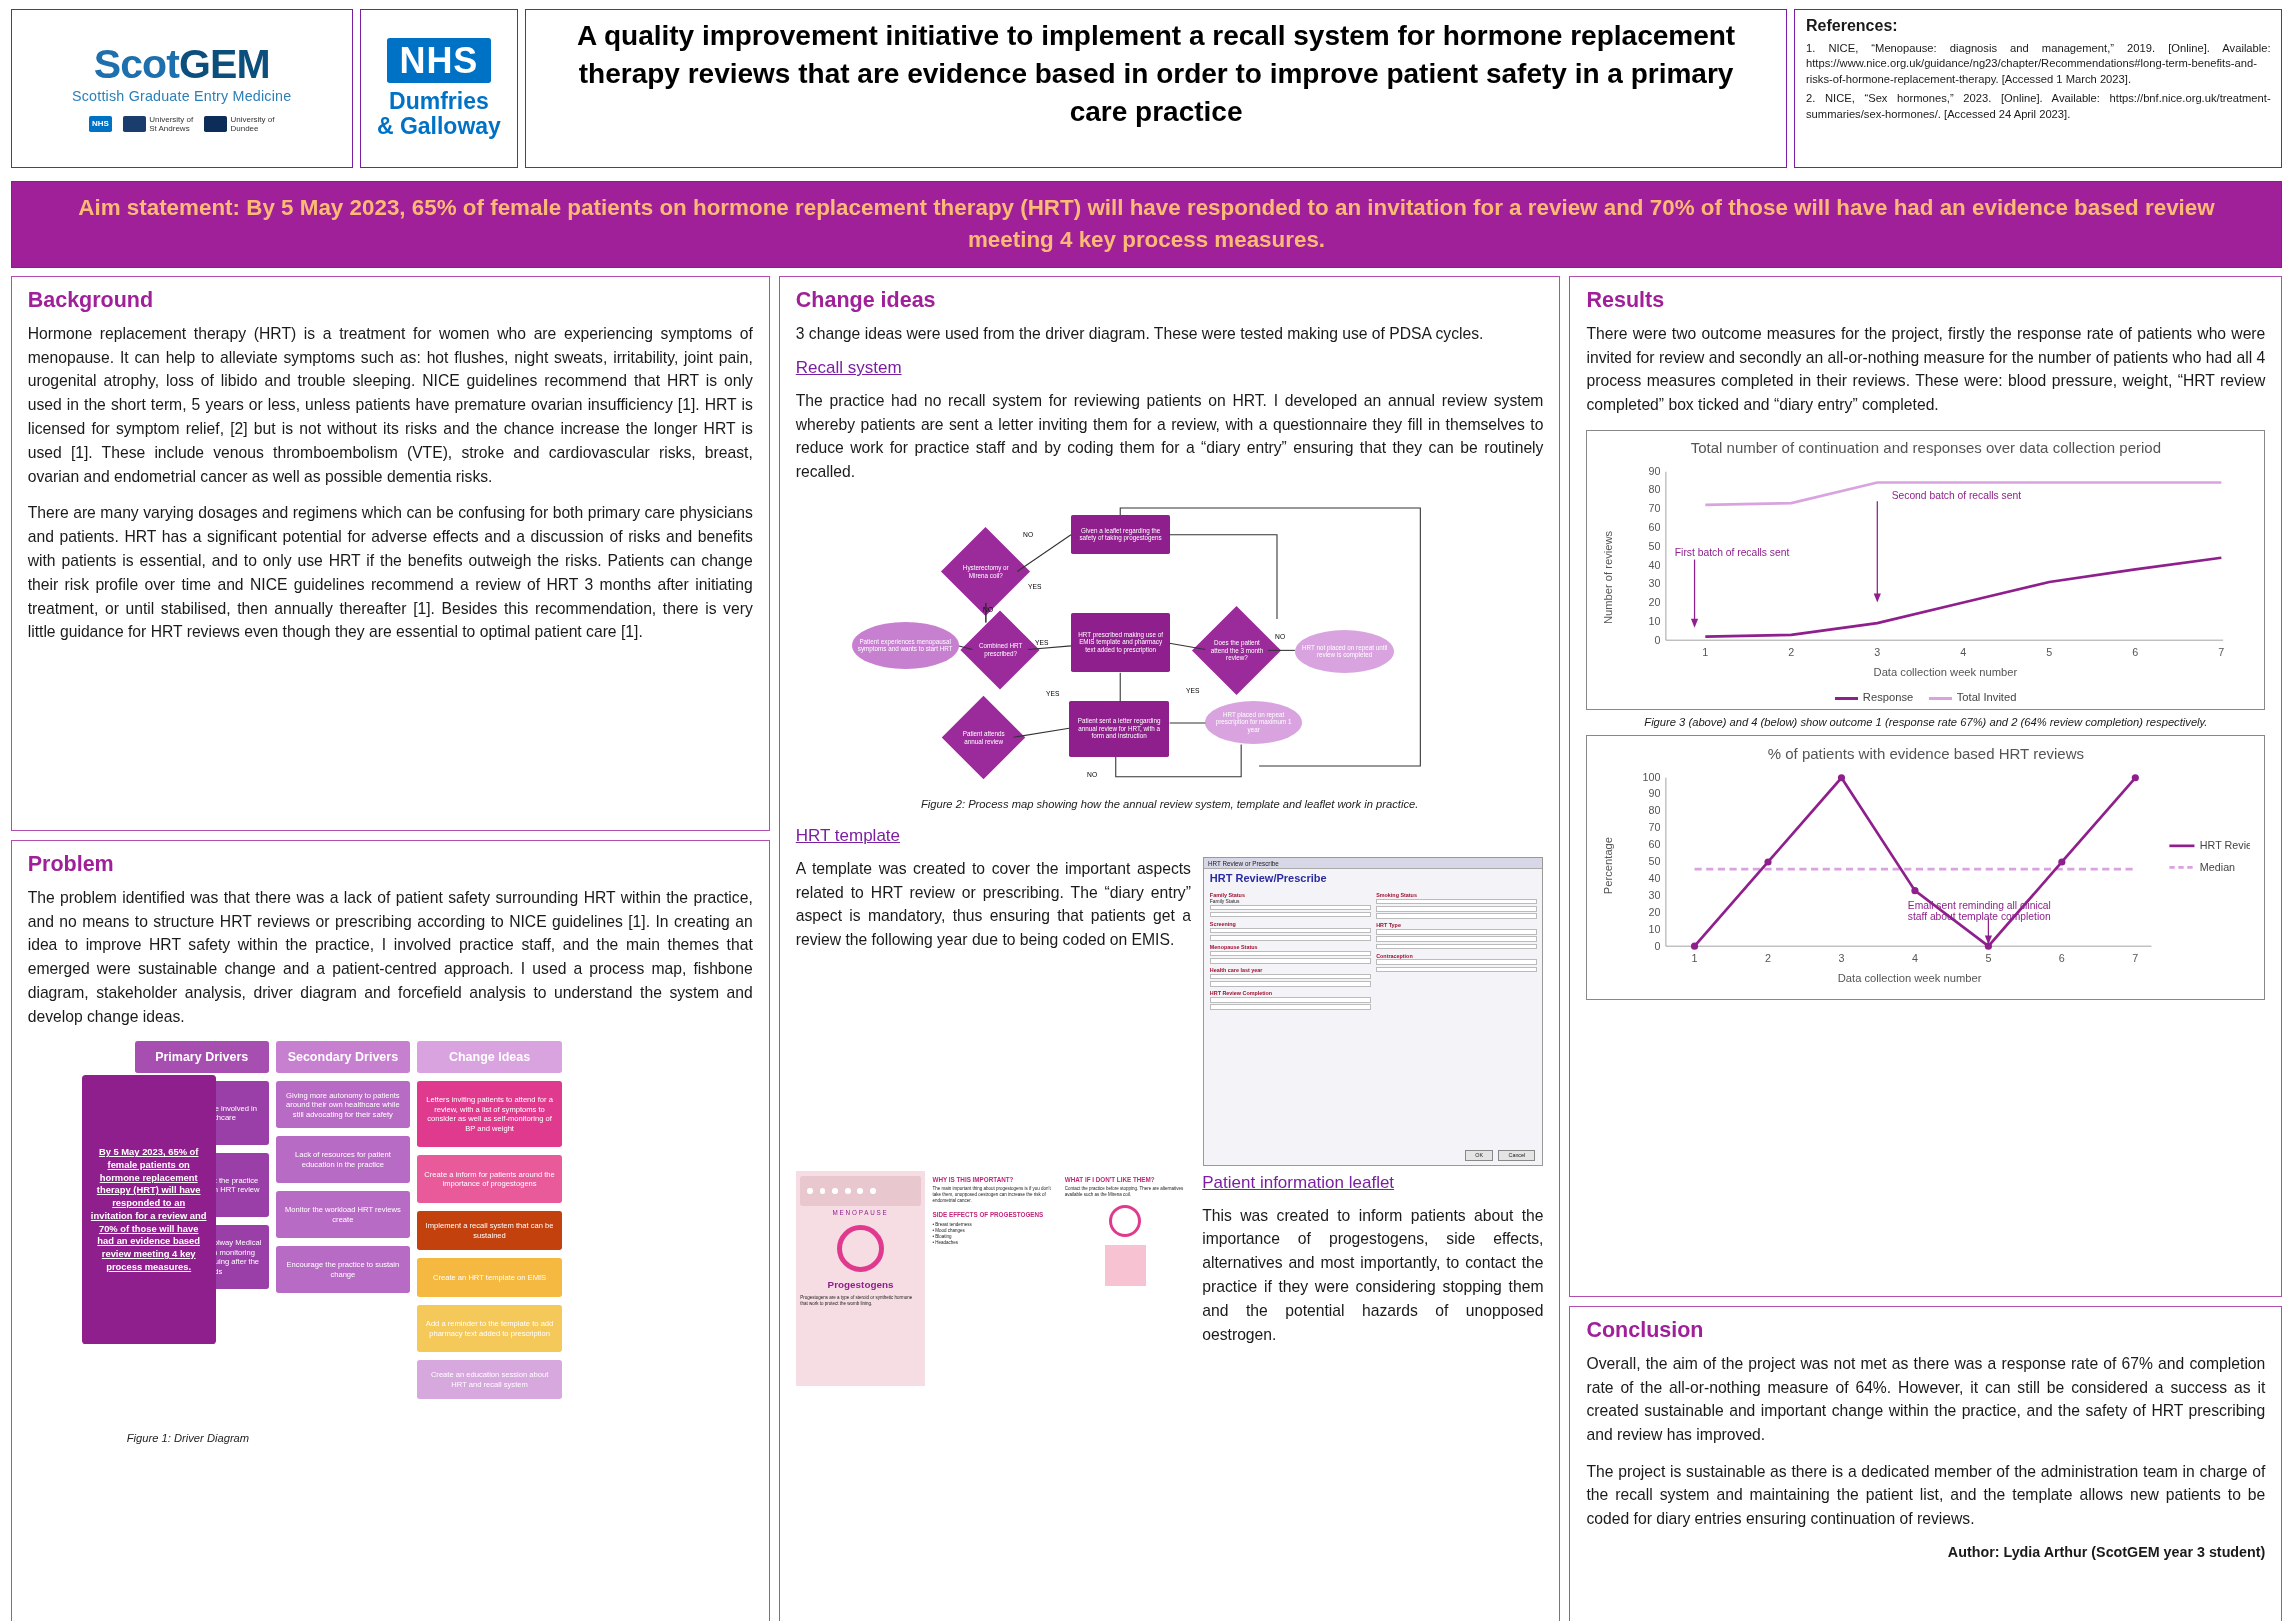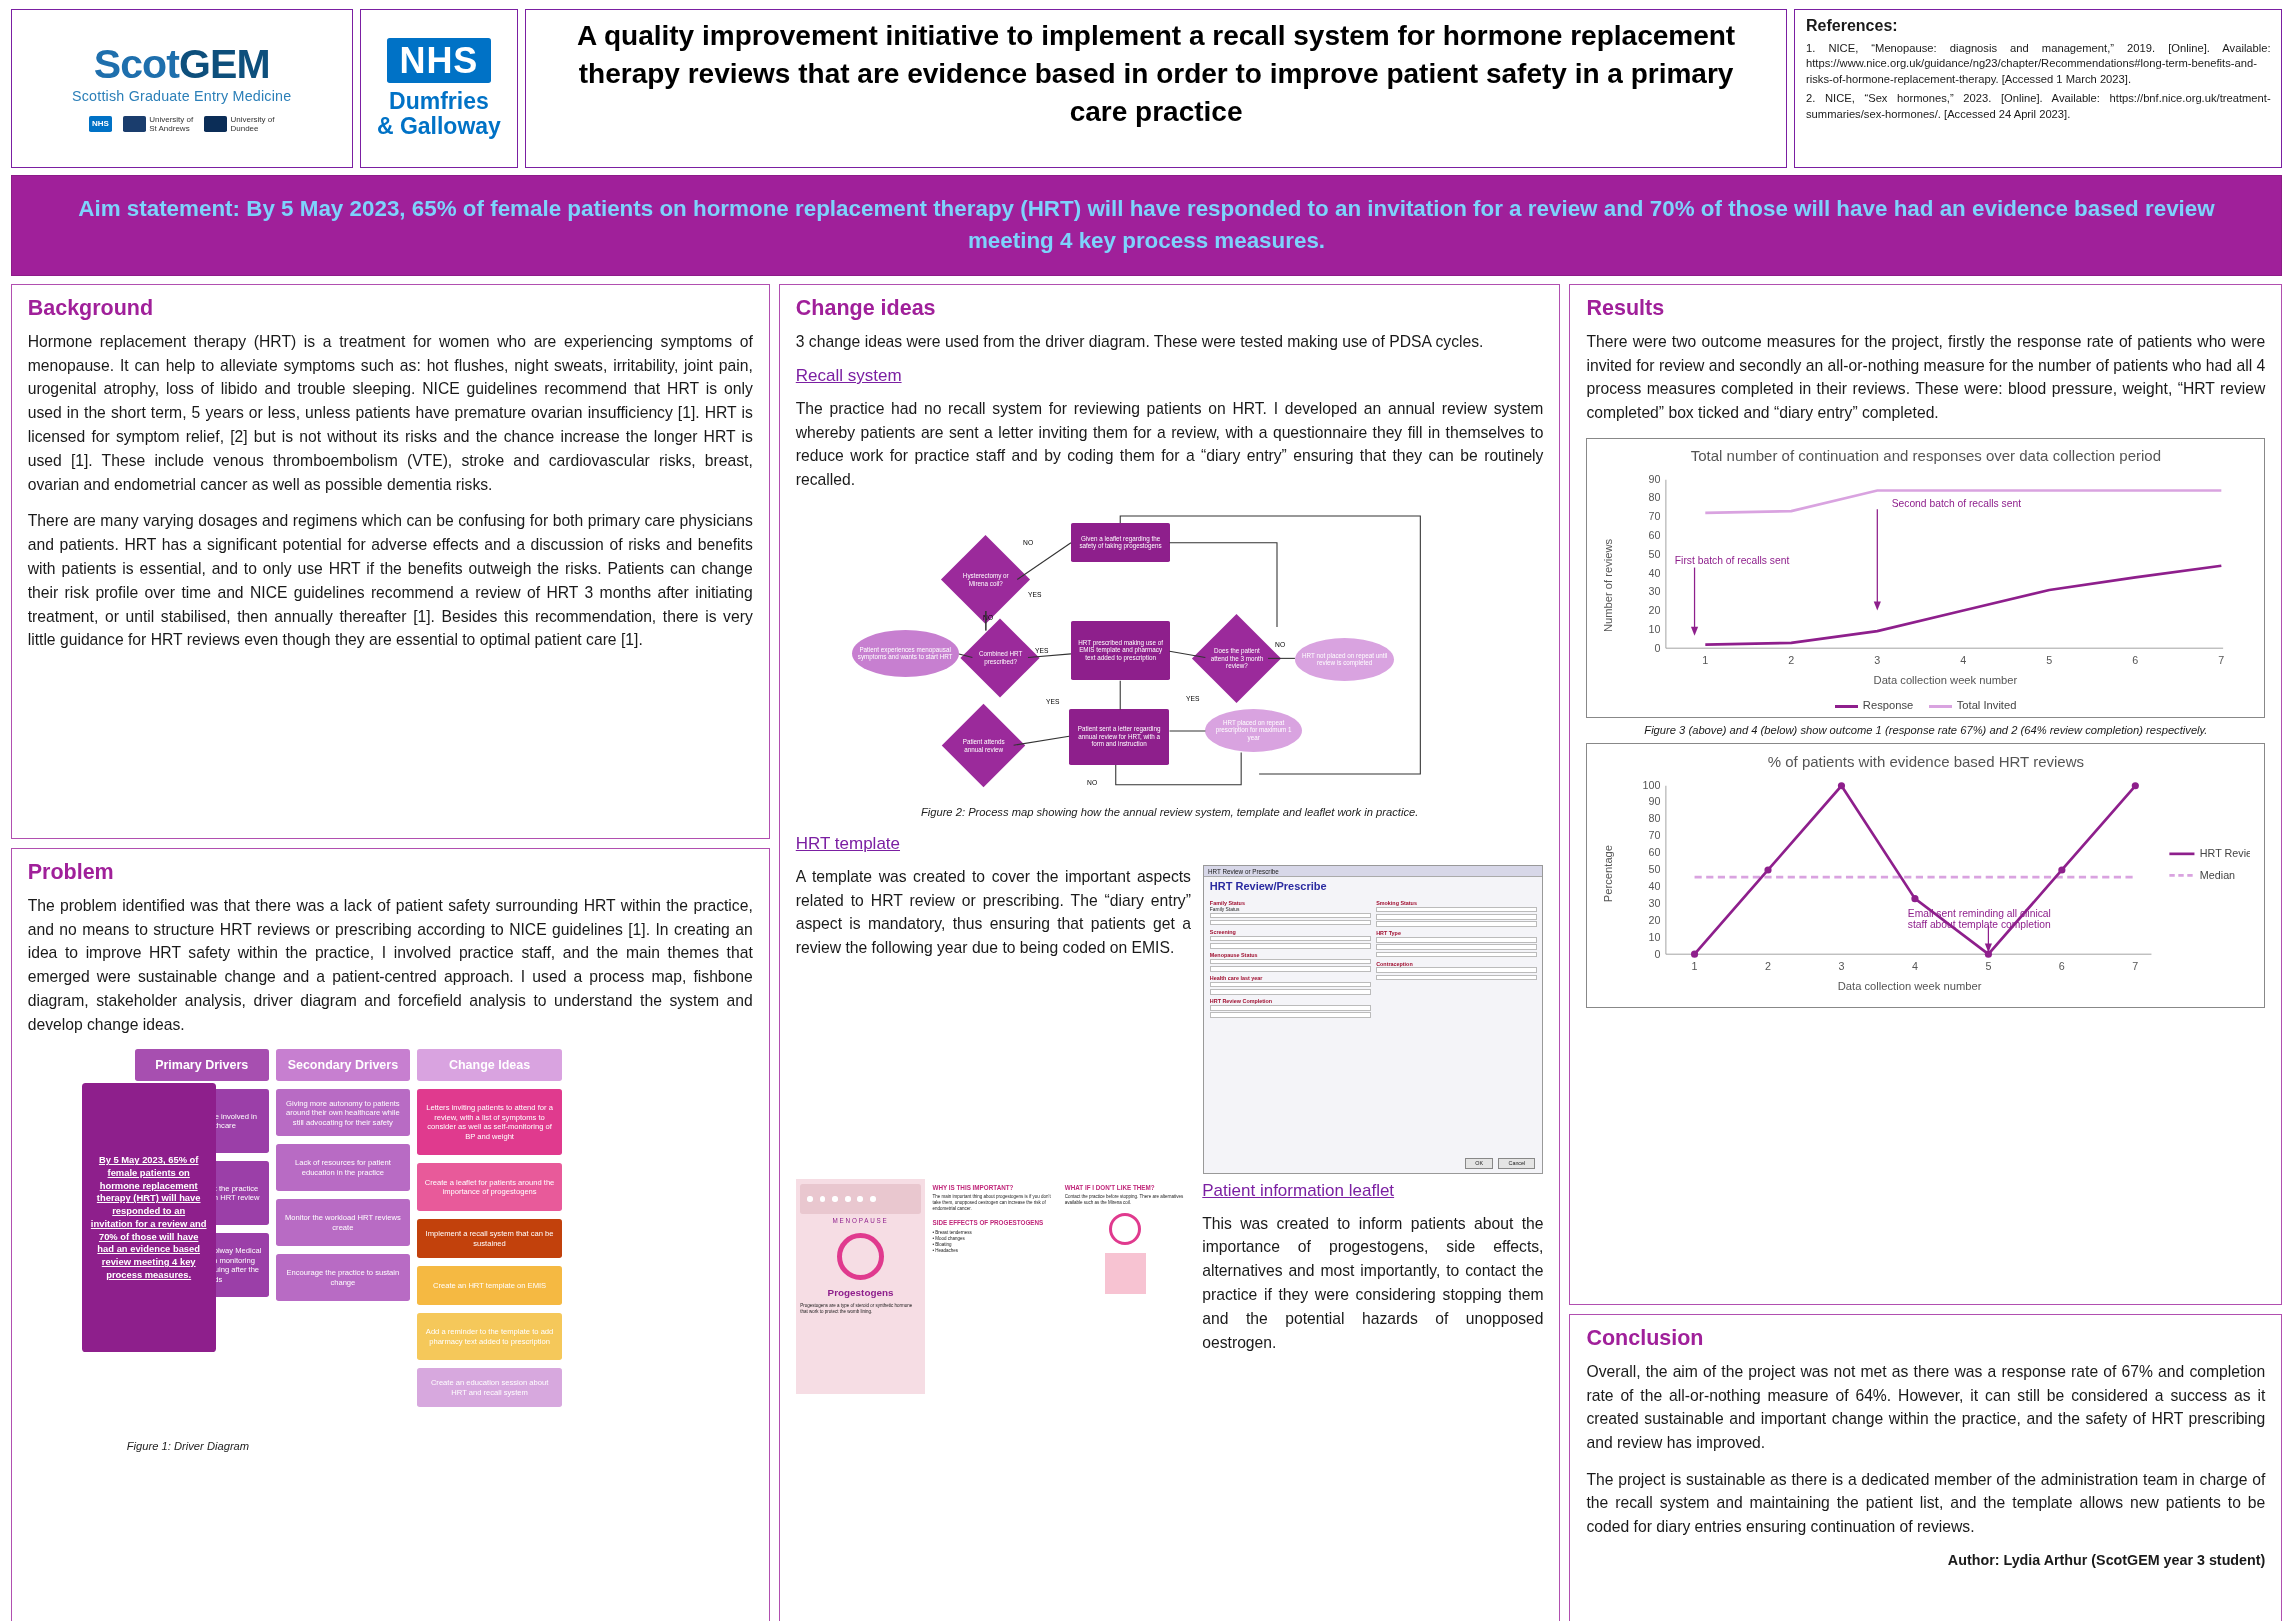--- a/index.html
+++ b/index.html
@@ -41,23 +41,23 @@
   }
   .title-box h1 { font-size:28px; line-height:1.35; text-align:center; font-weight:bold; margin:0; color:#000; }
 
   .refs-box { width:488px; border:1.8px solid #7b1fa2; background:#fff; padding:7.2px 10.7px; }
   .refs-title { font-size:16px; font-weight:bold; margin-bottom:5.4px; }
   .refs-text { font-size:11.2px; line-height:1.42; text-align:justify; }
   .refs-text div { margin-bottom:2.7px; }
 
   
   .aim-bar {
-    margin-top:7px; background:#a0209a; color:#7dd3fc;
+    margin-top:13px; background:#a0209a; color:#fdba74;
     border: 1.8px solid #8d1b88;
-    padding: 17px 36px; text-align:center;
+    padding: 10px 36px; text-align:center;
     font-size:22.4px; font-weight:bold; line-height:1.45;
   }
 
   
   .cols { display:flex; gap:9px; margin-top:8px; height:1366px; }
   .col { display:flex; flex-direction:column; gap:9px; }
   .col-left { width:772px; }
   .col-mid { width:795px; }
   .col-right { width:725px; }
 
@@ -212,21 +212,21 @@
               <div class="dd-head s">Secondary Drivers</div>
               <div class="dd-box s">Giving more autonomy to patients around their own healthcare while still advocating for their safety</div>
               <div class="dd-box s">Lack of resources for patient education in the practice</div>
               <div class="dd-box s">Monitor the workload HRT reviews create</div>
               <div class="dd-box s">Encourage the practice to sustain change</div>
             </div>
 
             <div class="dd-col change">
               <div class="dd-head c">Change Ideas</div>
               <div class="dd-box c1">Letters inviting patients to attend for a review, with a list of symptoms to consider as well as self-monitoring of BP and weight</div>
-              <div class="dd-box c2">Create a leaflet for patients around the importance of progestogens</div>
+              <div class="dd-box c2">Create a inform for patients around the importance of progestogens</div>
               <div class="dd-box c3">Implement a recall system that can be sustained</div>
               <div class="dd-box c4">Create an HRT template on EMIS</div>
               <div class="dd-box c5">Add a reminder to the template to add pharmacy text added to prescription</div>
               <div class="dd-box c6">Create an education session about HRT and recall system</div>
             </div>
           </div>
           <div class="caption" style="text-align:left; padding-left:99px;">Figure 1: Driver Diagram</div>
         </div>
       </div>
     </div>

